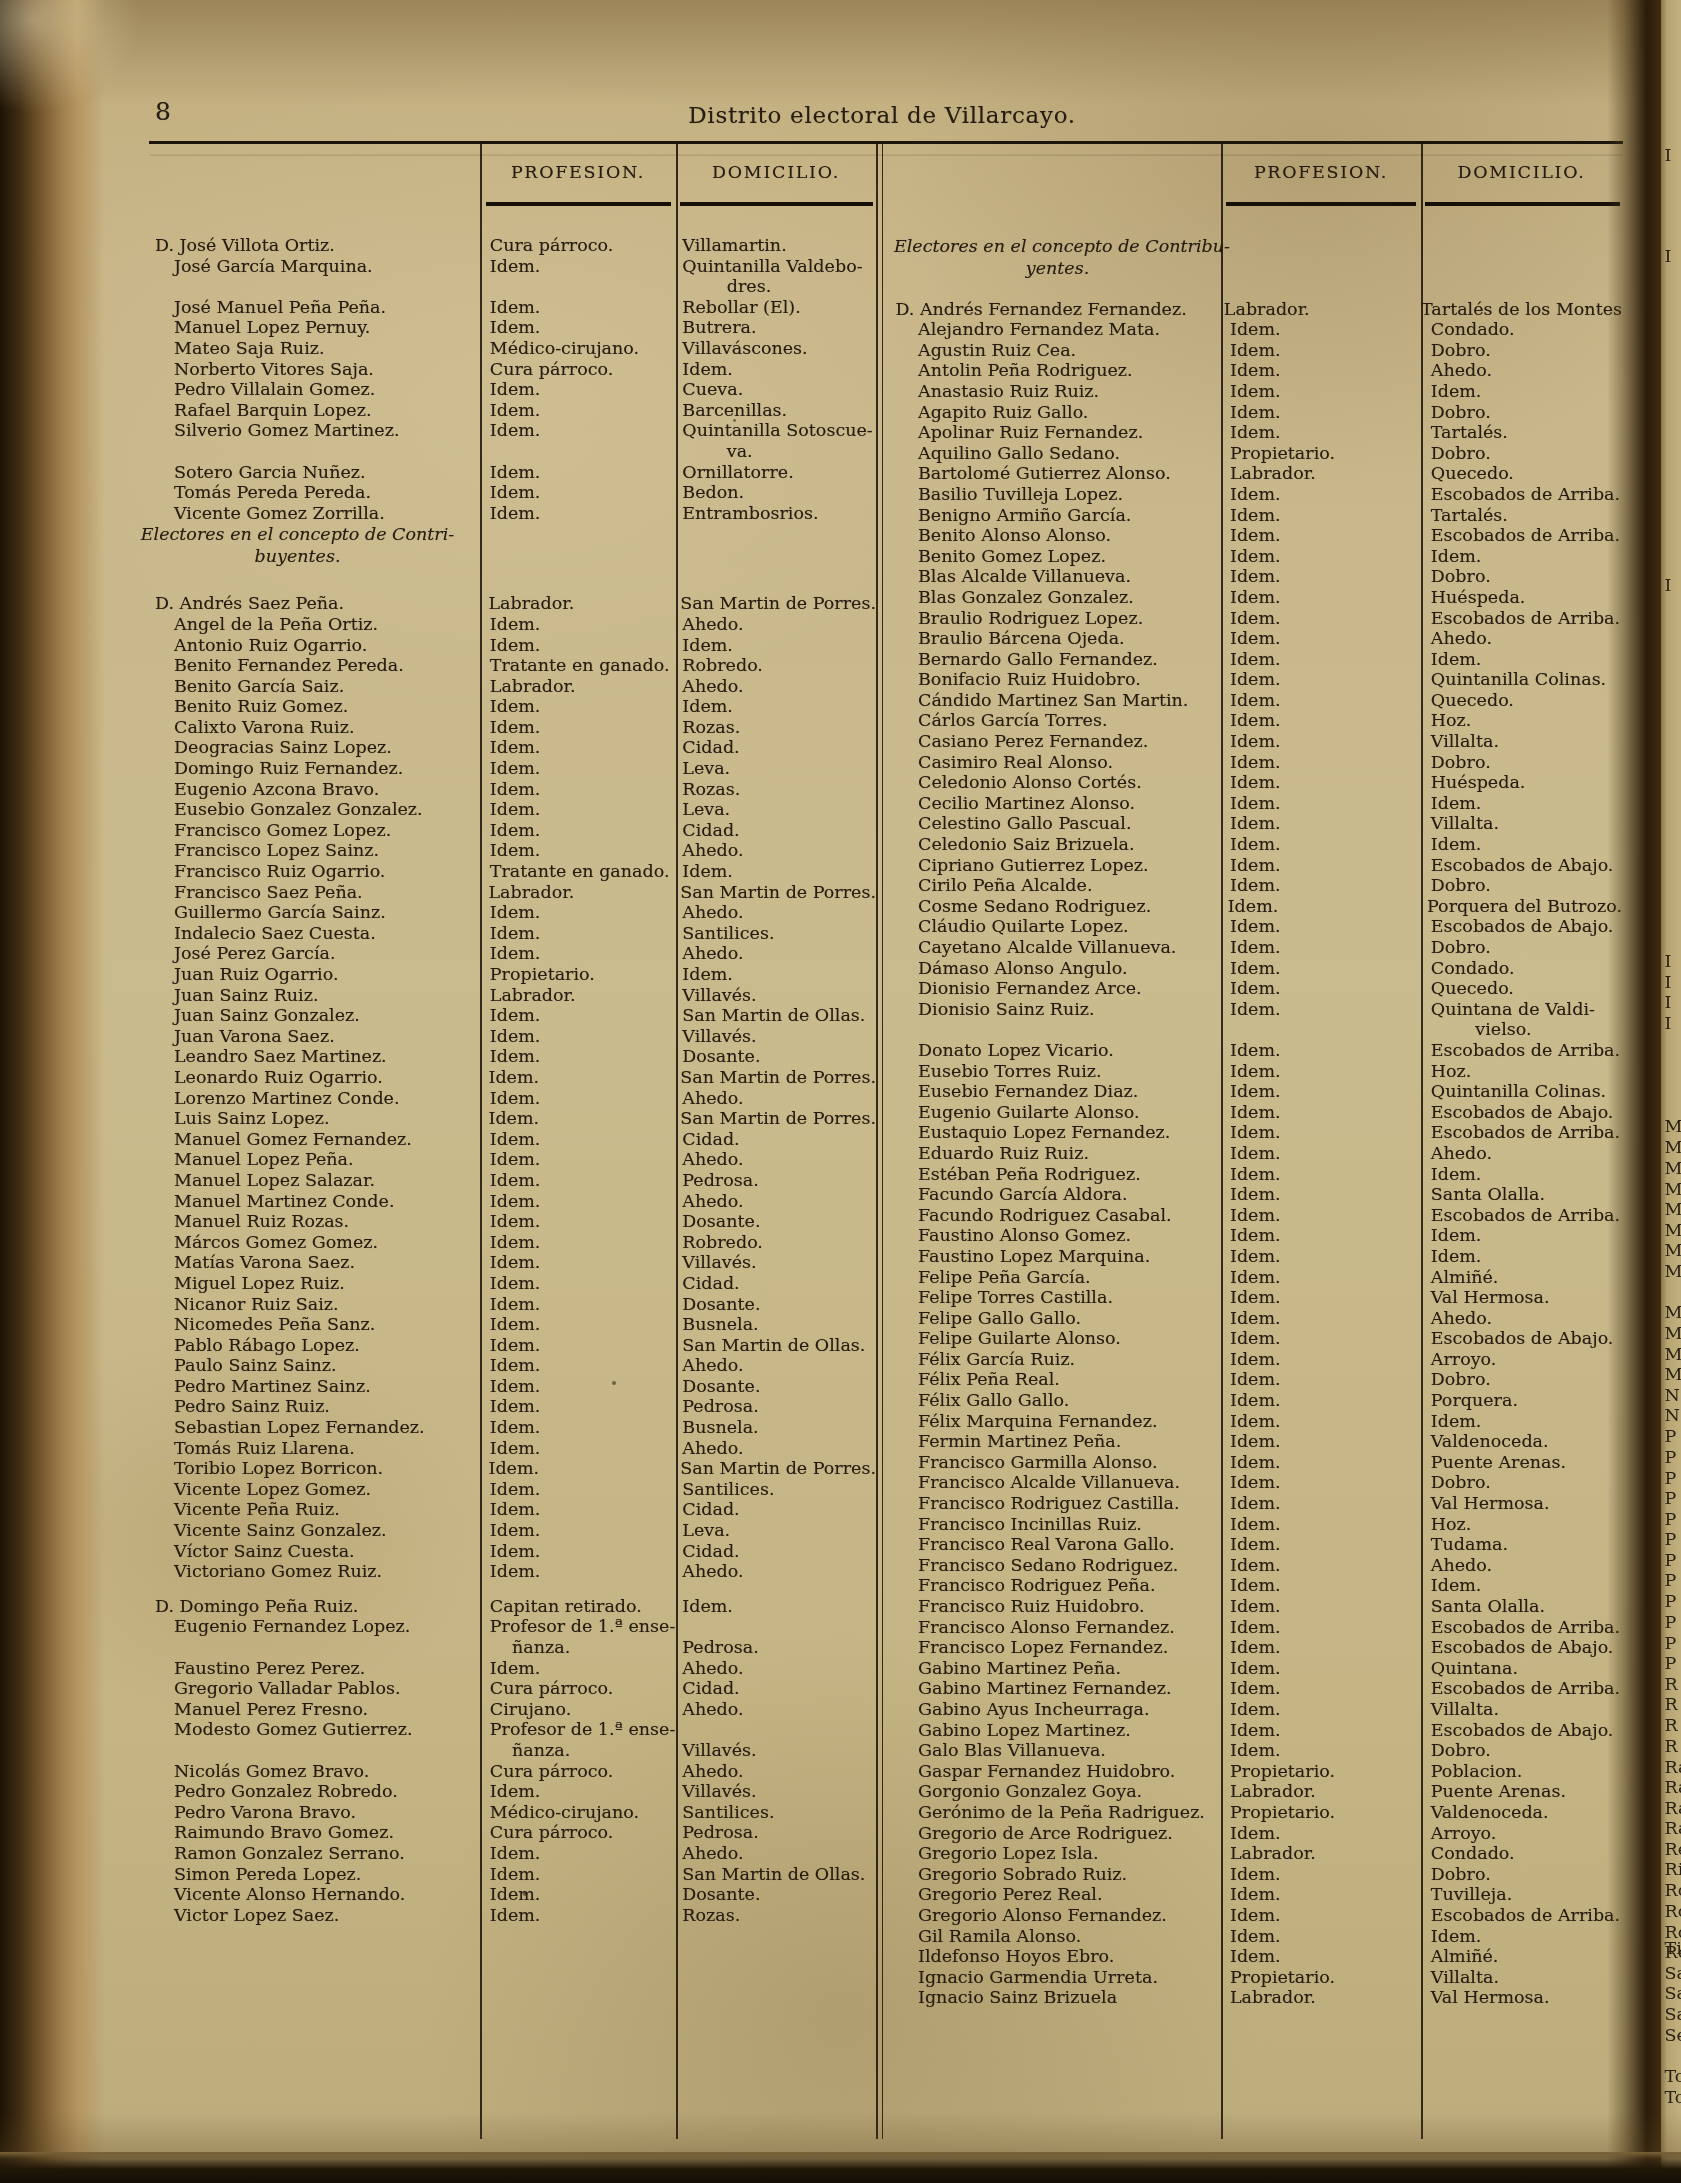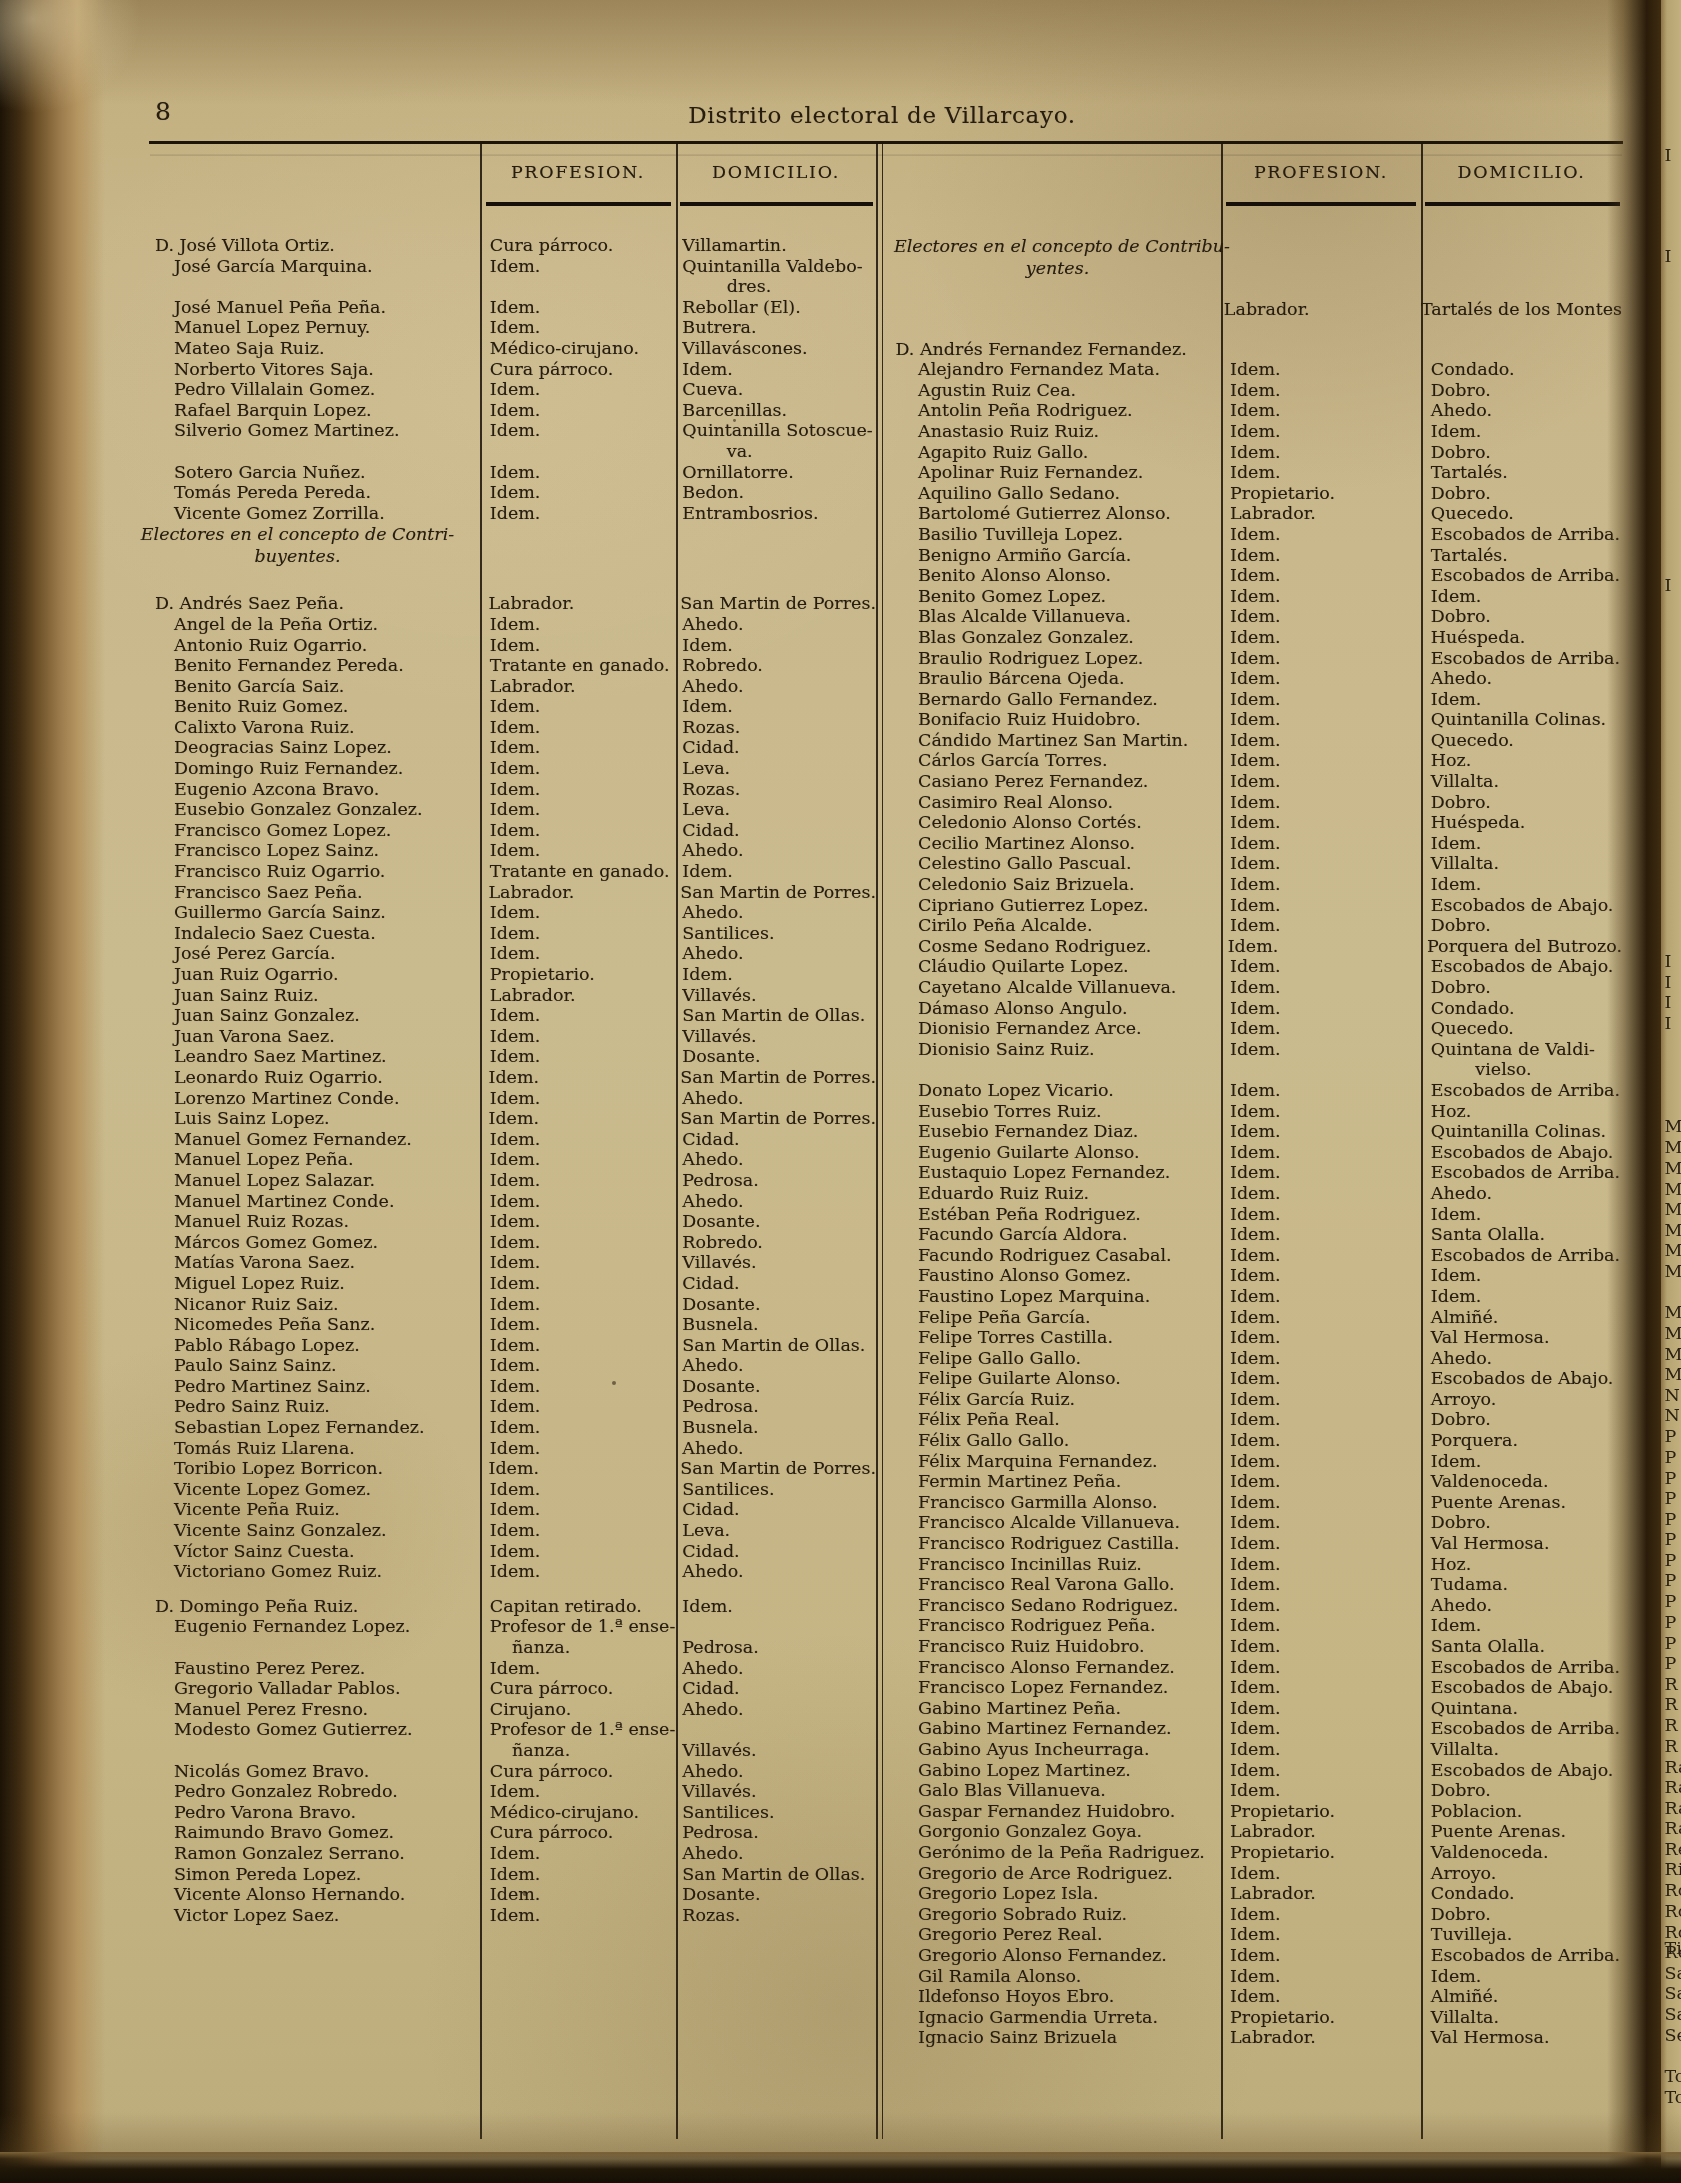--- a/index.html
+++ b/index.html
@@ -49,21 +49,21 @@
   .rows{position:absolute;font-size:17.5px;line-height:20.6px;}
   #left-rows{left:115px;top:235px;width:761px;}
   #right-rows{left:894px;top:235px;width:728px;}
   .row{display:flex;align-items:flex-start;}
   .row span{display:block;box-sizing:border-box;white-space:pre;}
   #left-rows  .c-name{width:365px;padding-left:59px;}
   #left-rows  .row.lead .c-name{padding-left:40px;}
   #left-rows  .c-prof{width:196px;padding-left:9.8px;}
   #left-rows  .c-dom{flex:1;padding-left:6.3px;}
   #right-rows .c-name{width:327px;padding-left:24px;}
-  #right-rows .row.lead .c-name{padding-left:1.4px;margin-top:40px;}
+  #right-rows .row.lead .c-name{padding-left:1.4px;}
   #right-rows .c-prof{width:200px;padding-left:9px;}
   #right-rows .c-dom{flex:1;padding-left:9.8px;}
 
   .section-heading{text-align:center;font-weight:bold;font-size:18px;line-height:33px;white-space:pre;}
   #left-rows  .section-heading{width:365px;margin-top:28px;}
   #right-rows .section-heading{width:327px;line-height:32px;margin-top:-2.8px;}
   .section-note{text-align:center;font-style:italic;font-size:17.5px;line-height:22px;white-space:pre;}
   #left-rows  .section-note{width:365px;}
   #right-rows .section-note{width:327px;}
   #left-rows  .sec-3{margin-top:26px;}

